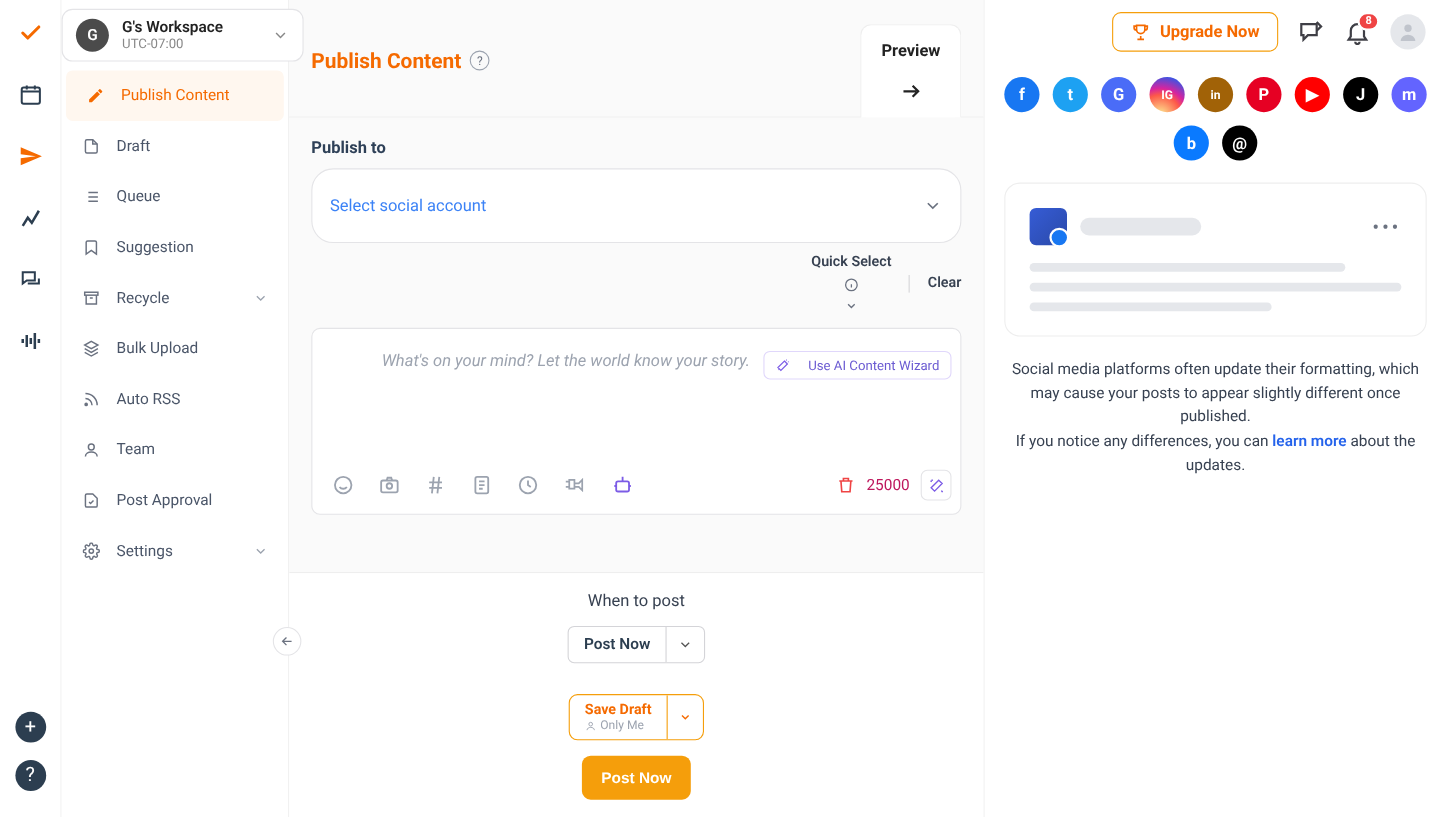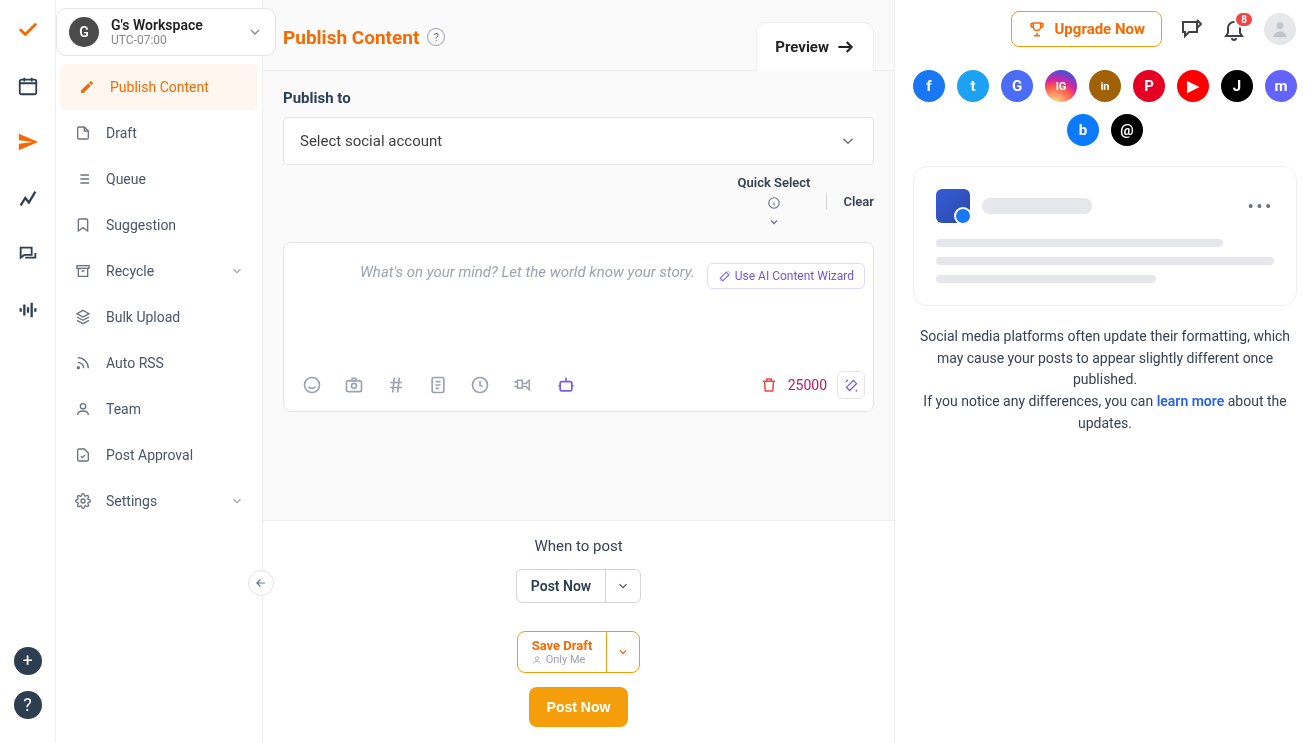--- a/index.html
+++ b/index.html
@@ -155,37 +155,38 @@
 .page-title .qmark {
   width:18px;height:18px;border:1.5px solid #9ca3af;border-radius:50%;
   display:flex;align-items:center;justify-content:center;font-size:11px;color:#6b7280;cursor:pointer;
   font-weight:400;
 }
 .preview-tab {
   background:#fff; border:1px solid #eee; border-bottom:none;
   border-radius:10px 10px 0 0;
   padding:14px 18px;
   font-weight:700; font-size:15px; color:#222;
-  display:flex; align-items:center; gap:6px;
+  display:flex; align-items:center; gap:18px;
   cursor:pointer;
   margin-bottom:-19px;
+  flex-direction:column;
 }
 
 .compose {
   padding: 18px 20px 12px 20px;
   background:#fafafa;
   flex: 1;
   overflow: auto;
 }
 .field-label { font-weight:700; color:#2e4057; font-size:15px; margin-bottom:10px;}
 .select-box {
-  border:1px solid #e4e4e7; background:#fff; border-radius:4px;
-  padding:14px 16px;
+  border:1px solid #e4e4e7; background:#fff; border-radius:20px;
+  padding:24px 16px;
   display:flex; align-items:center; justify-content:space-between;
-  color:#404040; font-size:15px;
+  color:#3b82f6; font-size:15px;
   cursor:pointer;
 }
 .quick-row {
   display:flex; justify-content:flex-end; align-items:center; gap:16px;
   margin-top:10px; font-size:13px; color:#374151;
 }
 .quick-row .quick { display:flex; align-items:center; gap:6px; cursor:pointer; font-weight:600;flex-direction:column;}
 .quick-row .divider { width:1px; height:16px; background:#d4d4d8;}
 .quick-row .clear { cursor:pointer; font-weight:600;}
 
@@ -193,21 +194,21 @@
   margin-top:14px;
   border:1px solid #e4e4e7; border-radius:8px; background:#fff;
   padding: 20px 8px 12px 18px;
   text-align: right;
 }
 .editor-top { display:flex; align-items:flex-start; gap:12px; min-height:90px;}
 .placeholder { color:#9ca3af; font-style:italic; font-size:15px; flex:1; }
 .ai-wizard {
   border:1px solid #e0d7fb; border-radius:6px; padding:5px 10px;
   font-size:12px; color:#6b5bd2;
-  display:flex; align-items:center; gap:4px; cursor:pointer;
+  display:flex; align-items:center; gap:17px; cursor:pointer;
   white-space:nowrap;
 }
 .editor-toolbar {
   display:flex; align-items:center; gap:22px; margin-top:18px;
 }
 .tool-icon { color:#9ca3af; cursor:pointer; display:flex; }
 .tool-icon.purple { color:#7c5ce6; }
 .toolbar-spacer { flex:1; }
 .char-count { display:flex; align-items:center; gap:10px; }
 .trash { color:#ef4444; cursor:pointer;}

